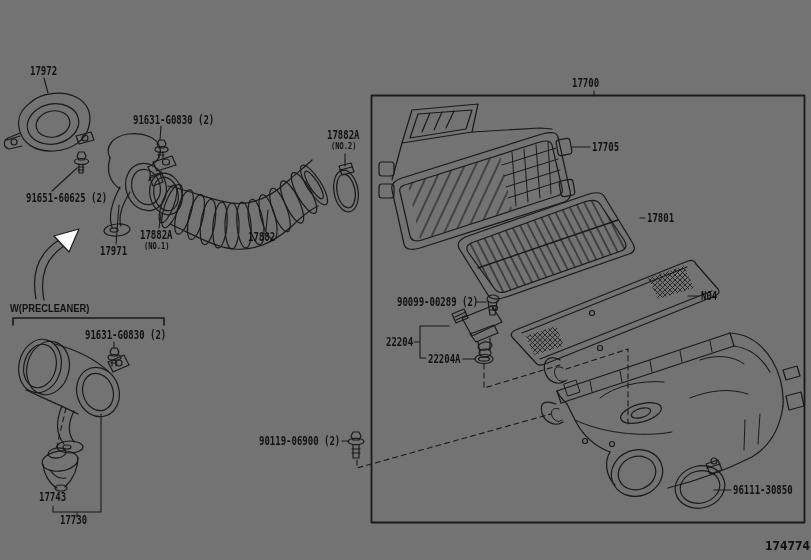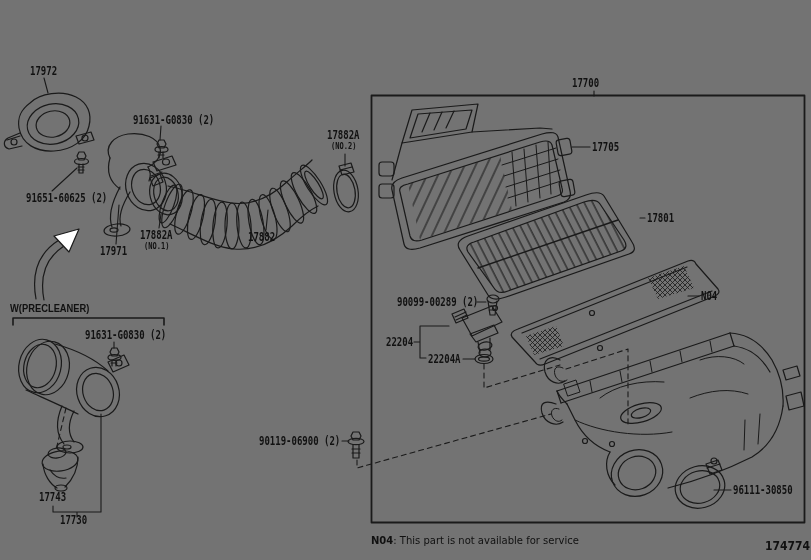--- a/index.html
+++ b/index.html
@@ -311,18 +311,15 @@
 <div class="code" style="left:572px;top:77px">17700</div>
 <div class="code" style="left:592px;top:141px">17705</div>
 <div class="code" style="left:647px;top:212px">17801</div>
 <div class="code" style="left:701px;top:290px">N04</div>
 <div class="code" style="left:397px;top:296px">90099-00289 (2)</div>
 <div class="code" style="left:386px;top:336px">22204</div>
 <div class="code" style="left:428px;top:353px">22204A</div>
 <div class="code" style="left:259px;top:435px">90119-06900 (2)</div>
 <div class="code" style="left:733px;top:484px">96111-30850</div>
 
-<div class="footnote" style="left:371px;top:535px">
-  <b>N04</b><span>: This part is not available for service</span>
+<div class="figcode" style="left:765px;top:539px">174774E</div>
+
 </div>
-<div class="figcode" style="left:765px;top:539px">174774E</div>
-
-</div>
 
 </body></html>

